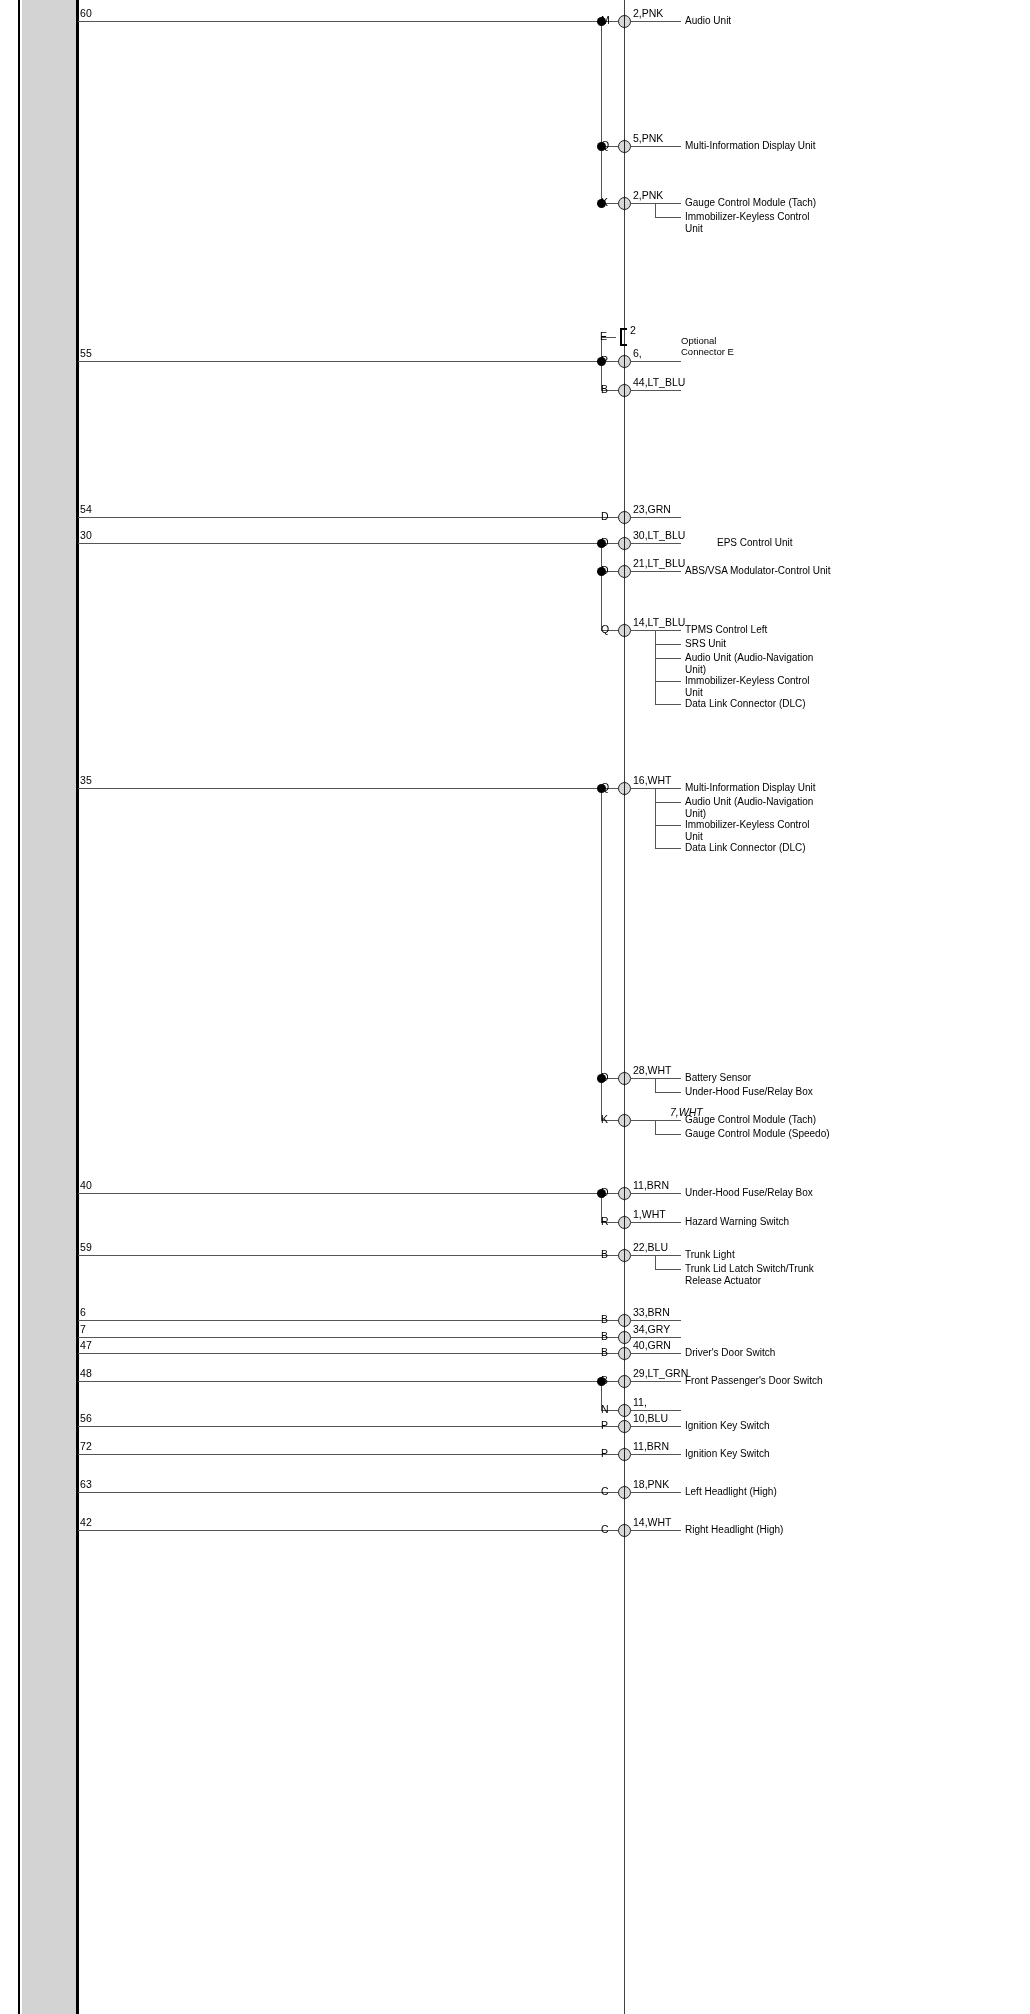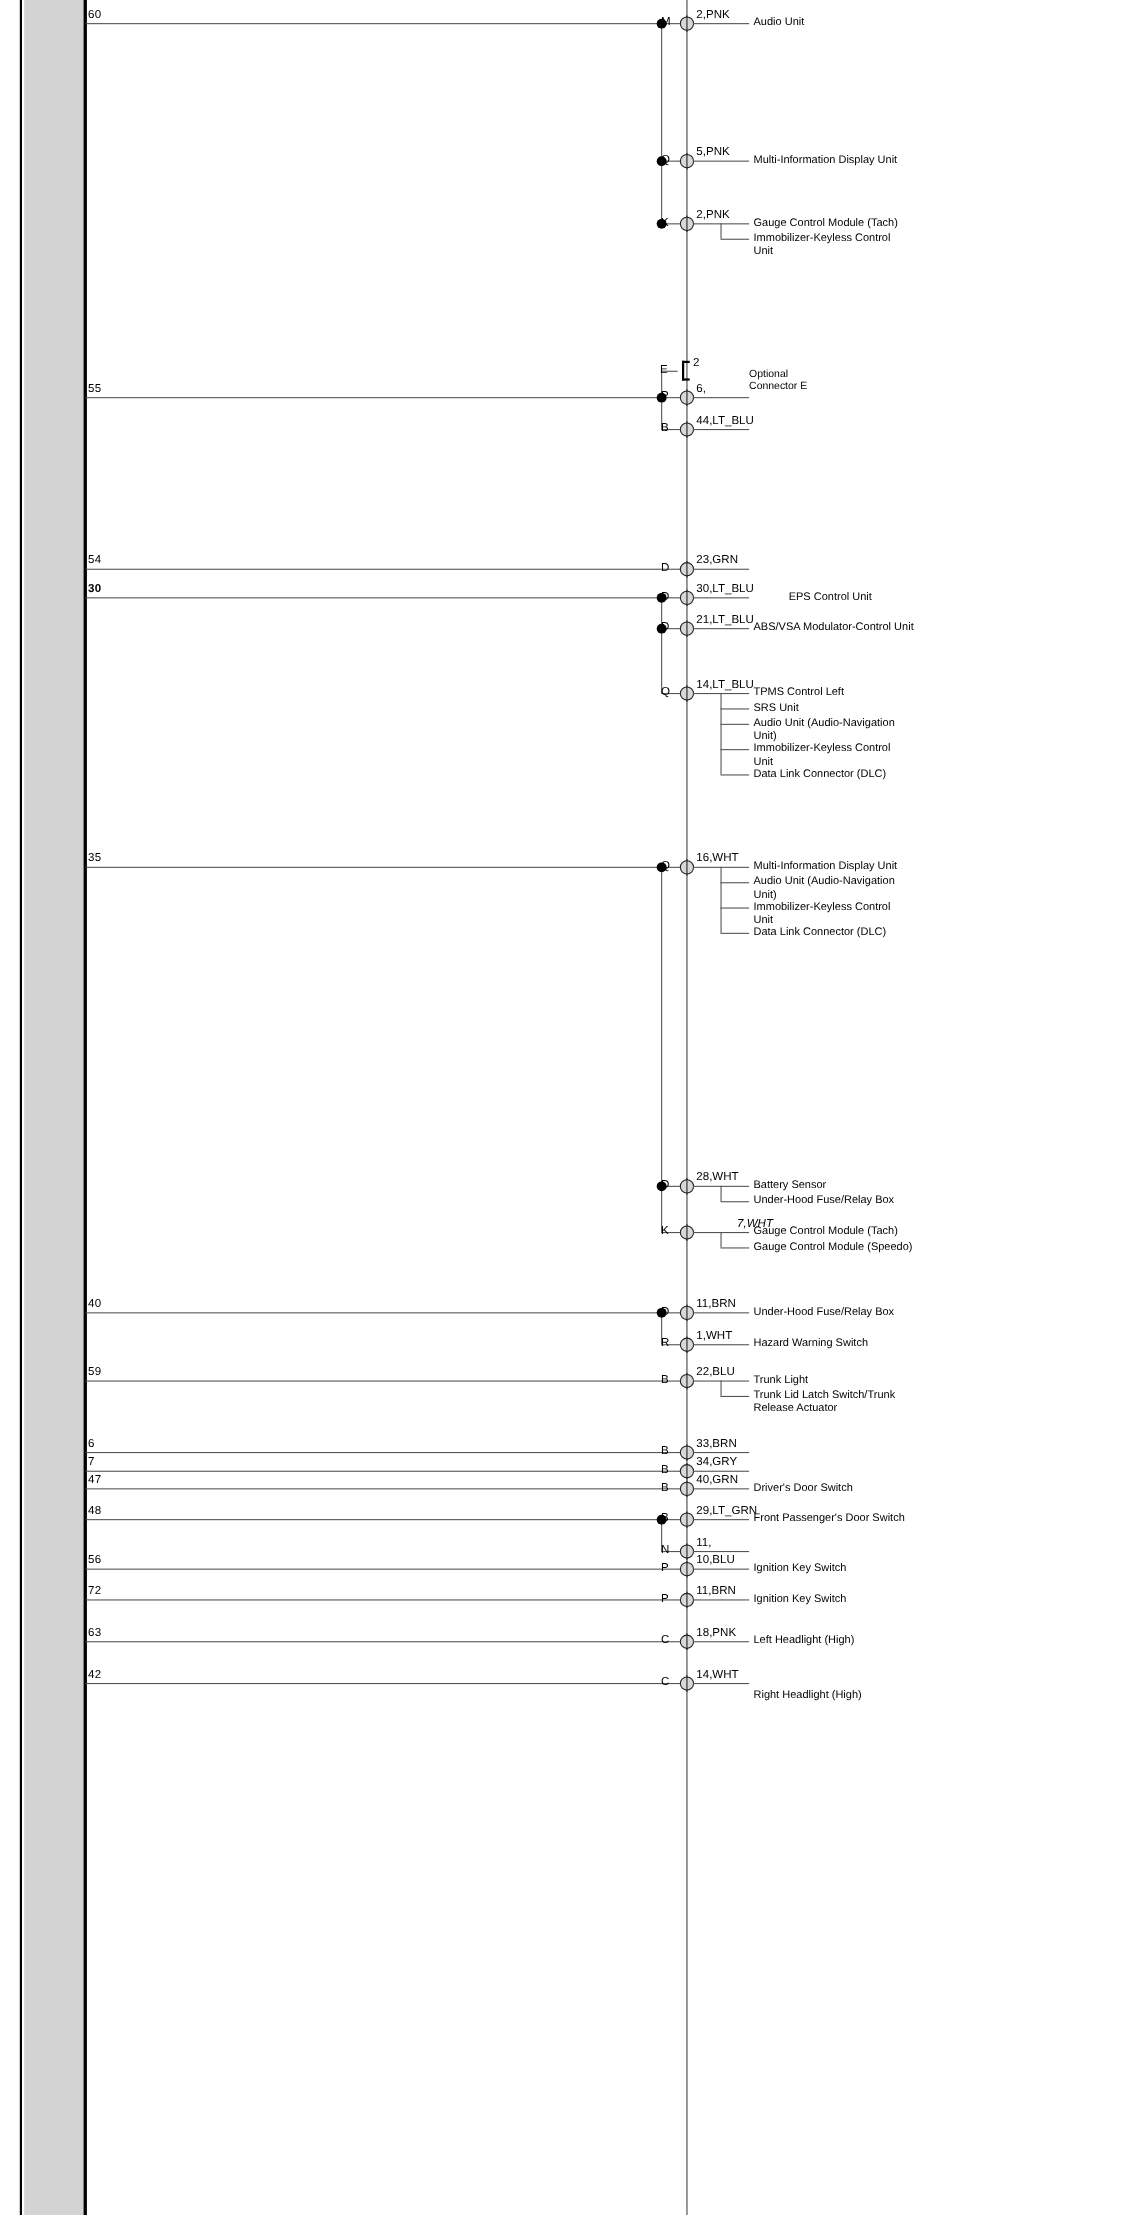--- a/index.html
+++ b/index.html
@@ -101,21 +101,21 @@
       <div class="term" style="left:618px;top:384px;"></div>
       <div class="wire-lbl" style="left:633px;top:377px;">44,LT_BLU</div>
       <div class="hwire" style="left:630px;top:390px;width:51px;"></div>
       <div class="hwire" style="left:78px;top:517px;width:546px;"></div>
       <div class="rownum" style="left:80px;top:504px;">54</div>
       <div class="cav" style="left:601px;top:511px;">D</div>
       <div class="term" style="left:618px;top:511px;"></div>
       <div class="wire-lbl" style="left:633px;top:504px;">23,GRN</div>
       <div class="hwire" style="left:630px;top:517px;width:51px;"></div>
       <div class="hwire" style="left:78px;top:543px;width:523px;"></div>
-      <div class="rownum" style="left:80px;top:530px;font-weight:bold;">30</div>
+      <div class="rownum" style="left:80px;top:530px;">30</div>
       <div class="hwire" style="left:601px;top:543px;width:23px;"></div>
       <div class="dot" style="left:597px;top:539px;"></div>
       <div class="cav" style="left:601px;top:537px;">D</div>
       <div class="term" style="left:618px;top:537px;"></div>
       <div class="wire-lbl" style="left:633px;top:530px;">30,LT_BLU</div>
       <div class="hwire" style="left:630px;top:543px;width:51px;"></div>
       <div class="dest" style="left:685px;top:537px;margin-left:32px;">EPS Control Unit</div>
       <div class="hwire" style="left:601px;top:571px;width:23px;"></div>
       <div class="dot" style="left:597px;top:567px;"></div>
       <div class="cav" style="left:601px;top:565px;">D</div>
@@ -256,21 +256,21 @@
       <div class="term" style="left:618px;top:1486px;"></div>
       <div class="wire-lbl" style="left:633px;top:1479px;">18,PNK</div>
       <div class="hwire" style="left:630px;top:1492px;width:51px;"></div>
       <div class="dest" style="left:685px;top:1486px;">Left Headlight (High)</div>
       <div class="hwire" style="left:78px;top:1530px;width:546px;"></div>
       <div class="rownum" style="left:80px;top:1517px;">42</div>
       <div class="cav" style="left:601px;top:1524px;">C</div>
       <div class="term" style="left:618px;top:1524px;"></div>
       <div class="wire-lbl" style="left:633px;top:1517px;">14,WHT</div>
       <div class="hwire" style="left:630px;top:1530px;width:51px;"></div>
-      <div class="dest" style="left:685px;top:1524px;margin-top:12px;">Right Headlight (High)</div>
+      <div class="dest" style="left:685px;top:1524px;">Right Headlight (High)</div>
     </div>
   <div id="optional-layer">
       <div class="hwire" style="left:601px;top:337px;width:15px;"></div>
       <div class="optlet" style="left:600px;top:331px;">E</div>
       <div class="bracket" style="left:620px;top:328px;height:18px;"></div>
       <div class="optnum" style="left:630px;top:325px;">2</div>
       <div class="opt" style="left:681px;top:335px;">Optional
 Connector E</div>
     </div>
 

